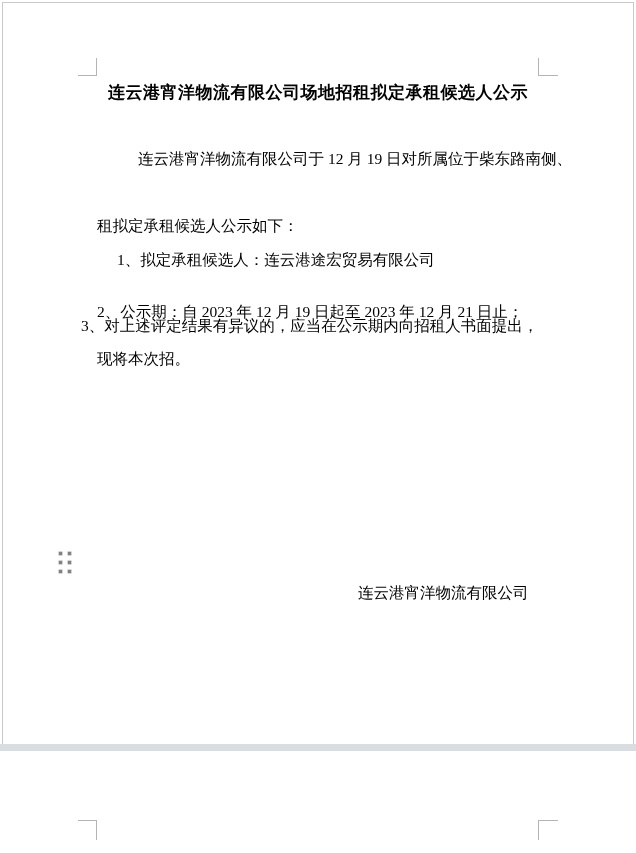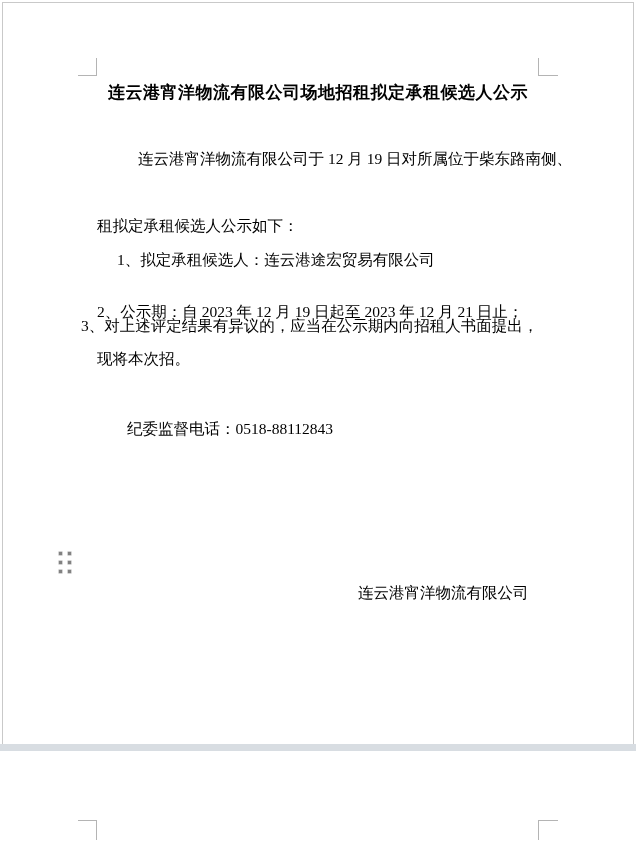--- a/index.html
+++ b/index.html
@@ -89,21 +89,20 @@
   <div class="doc-title">连云港宵洋物流有限公司场地招租拟定承租候选人公示</div>
 
   <div class="line" style="left:127px; top:149px;margin-left:11px;">连云港宵洋物流有限公司于 12 月 19 日对所属位于柴东路南侧、</div>
   <div class="line" style="left:97px; top:216px;">租拟定承租候选人公示如下：</div>
 
   <div class="line" style="left:84px; top:250px;margin-left:33px;">1、拟定承租候选人：连云港途宏贸易有限公司</div>
   <div class="line" style="left:97px; top:283px;margin-top:19px;">2、公示期：自 2023 年 12 月 19 日起至 2023 年 12 月 21 日止；</div>
   <div class="line" style="left:81px; top:316px;">3、对上述评定结果有异议的，应当在公示期内向招租人书面提出，</div>
   <div class="line" style="left:97px; top:349px;">现将本次招。</div>
 
-  <div class="line" style="left:127px; top:419px;">纪委监督电话：0518-88112843</div>
 
   <div class="drag-handle">
     <div class="dot"></div>
     <div class="dot"></div>
     <div class="dot"></div>
     <div class="dot"></div>
     <div class="dot"></div>
     <div class="dot"></div>
   </div>
 

